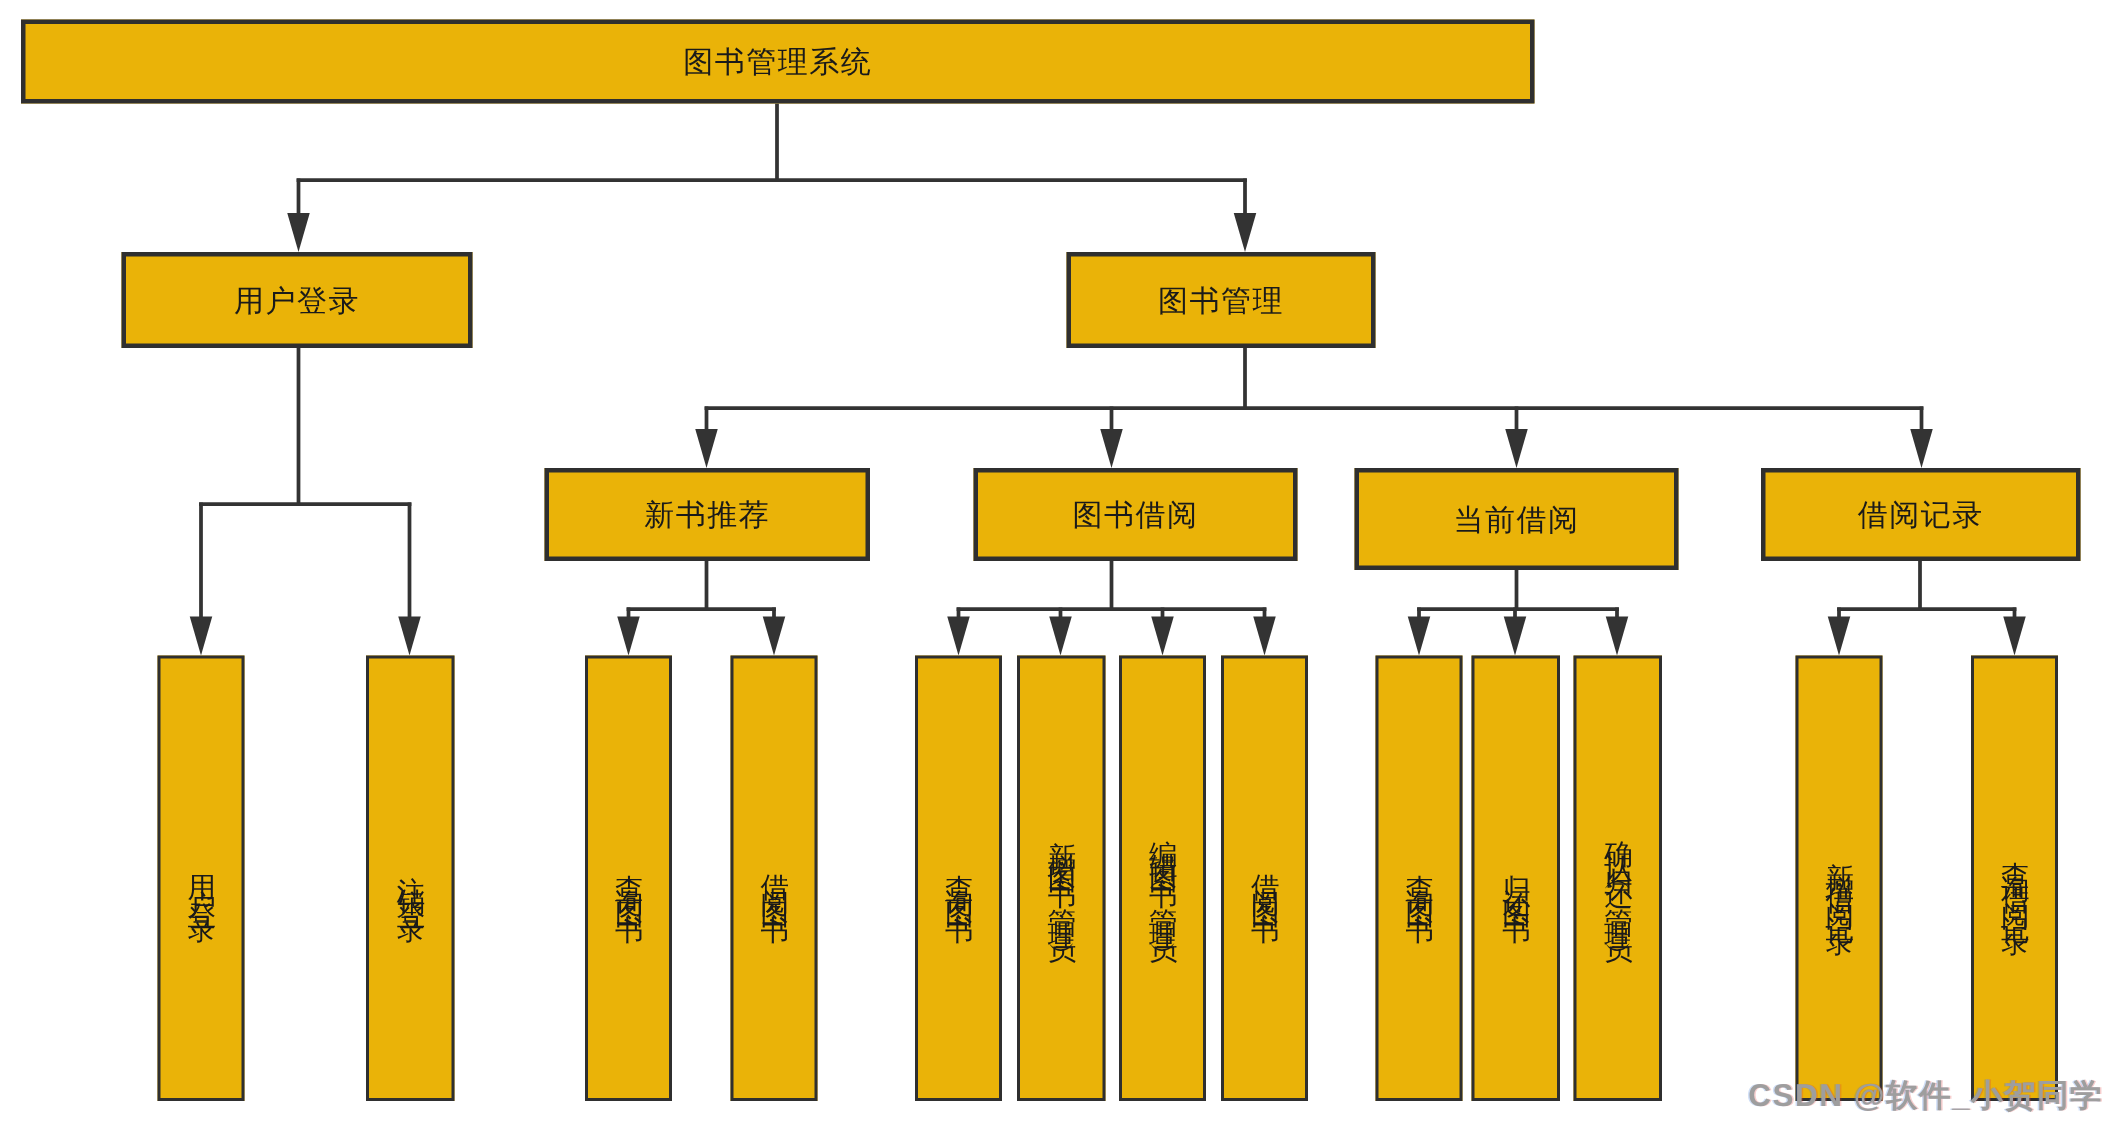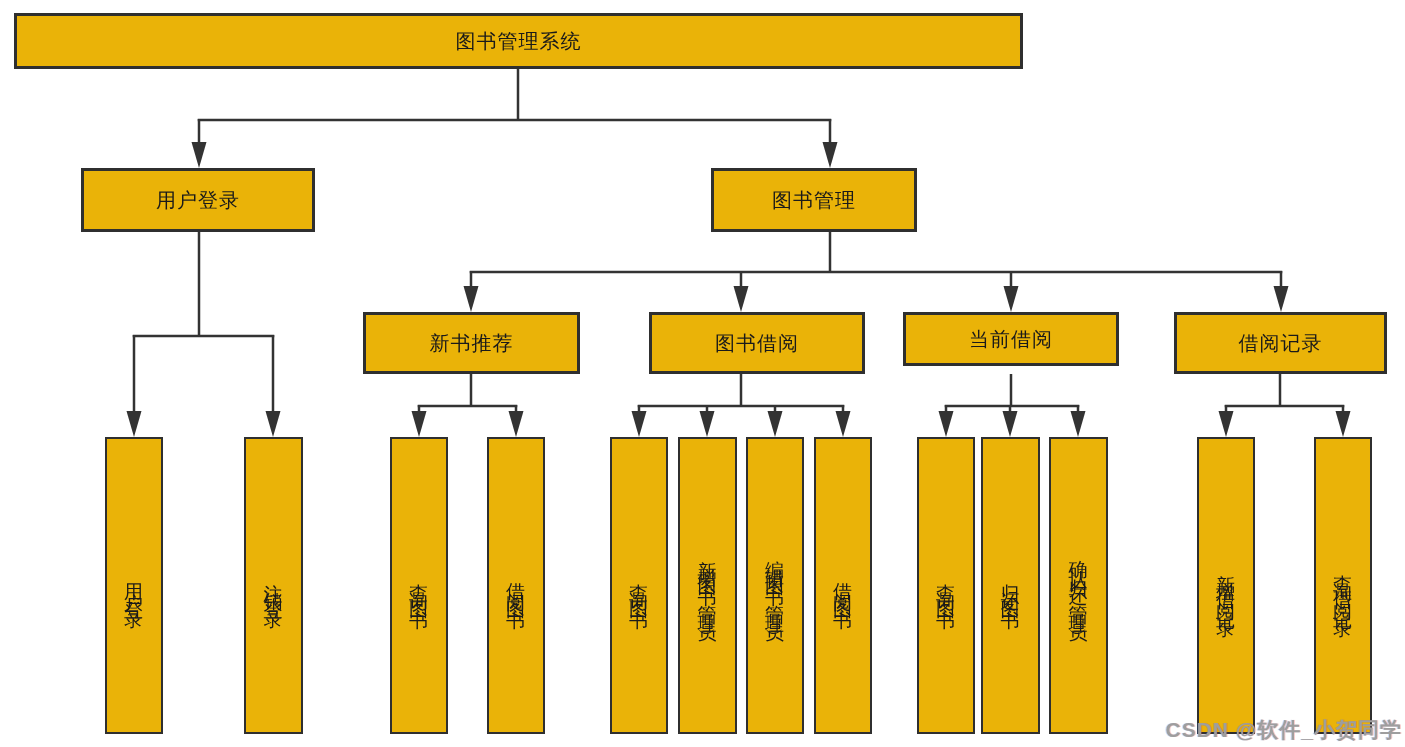--- a/index.html
+++ b/index.html
@@ -41,21 +41,21 @@
     line-height: 1;
     color: #1a1a1a;
     white-space: nowrap;
   }
   
   #n-root { left: 14px;  top: 13px;  width: 1009px; height: 56px; }
   #n-l2a  { left: 81px;  top: 168px; width: 234px;  height: 64px; }
   #n-l2b  { left: 711px; top: 168px; width: 206px;  height: 64px; justify-content: center; }
   #n-l3a  { left: 363px; top: 312px; width: 217px;  height: 62px; text-align: right; }
   #n-l3b  { left: 633px; top: 312px; width: 216px;  height: 62px; margin-left: 16px; }
-  #n-l3c  { left: 903px; top: 312px; width: 216px;  height: 54px; }
+  #n-l3c  { left: 903px; top: 312px; width: 216px;  height: 68px; }
   #n-l3d  { left: 1174px;top: 312px; width: 213px;  height: 62px; font-family: Liberation Mono, monospace; }
   
   #lf1  { left: 105px;  width: 58px; }
   #lf2  { left: 244px;  width: 59px; }
   #lf3  { left: 390px;  width: 58px; }
   #lf4  { left: 487px;  width: 58px; }
   #lf5  { left: 610px;  width: 58px; }
   #lf6  { left: 678px;  width: 59px; }
   #lf7  { left: 746px;  width: 58px; }
   #lf8  { left: 814px;  width: 58px; }

